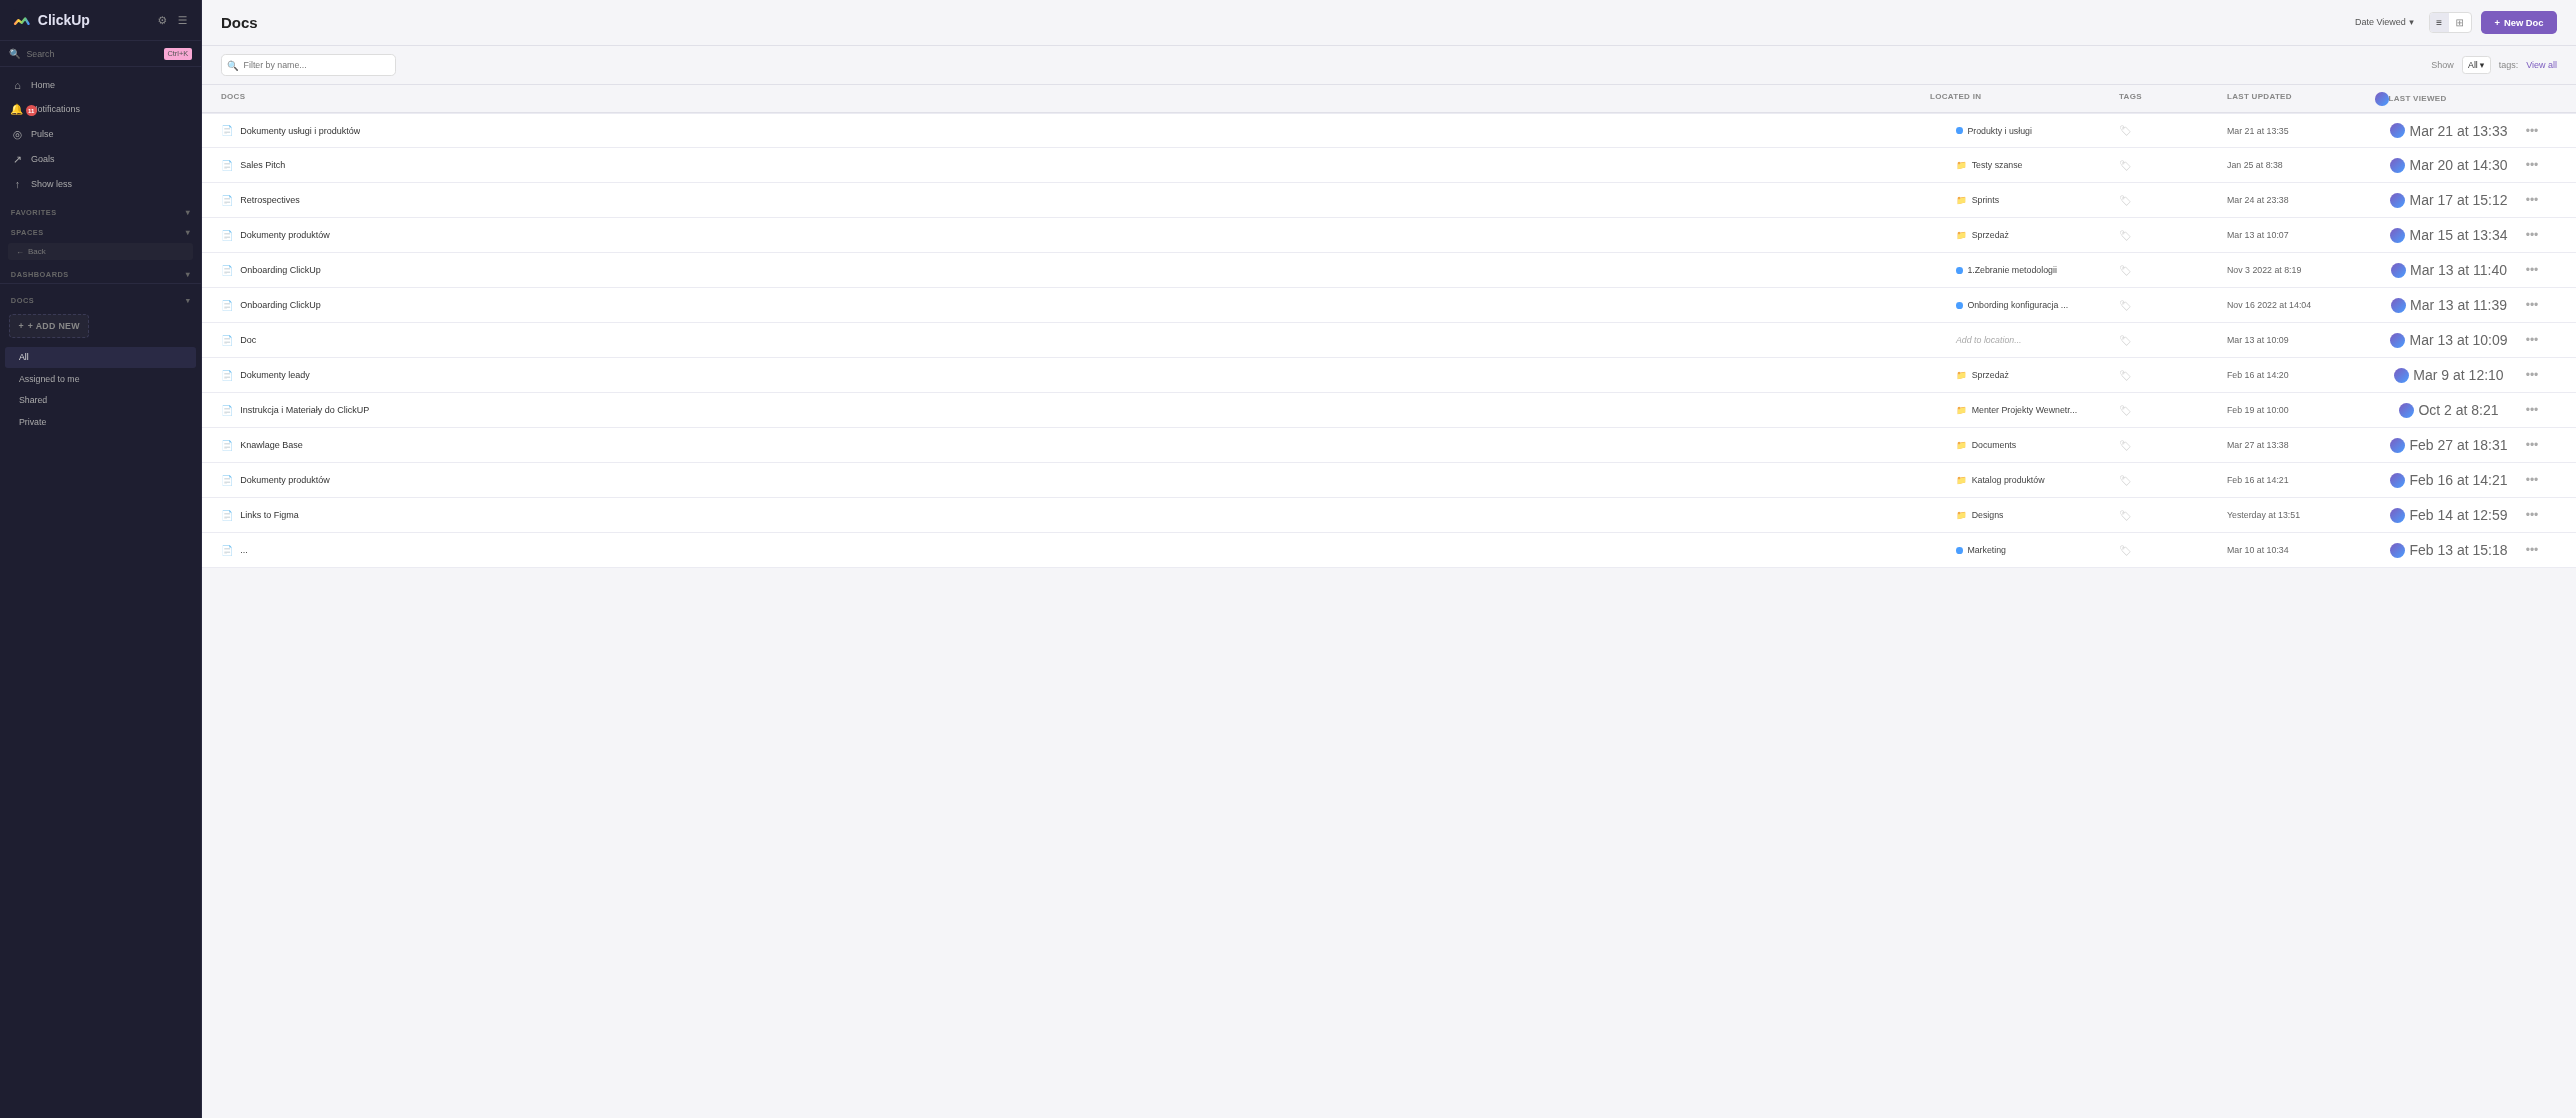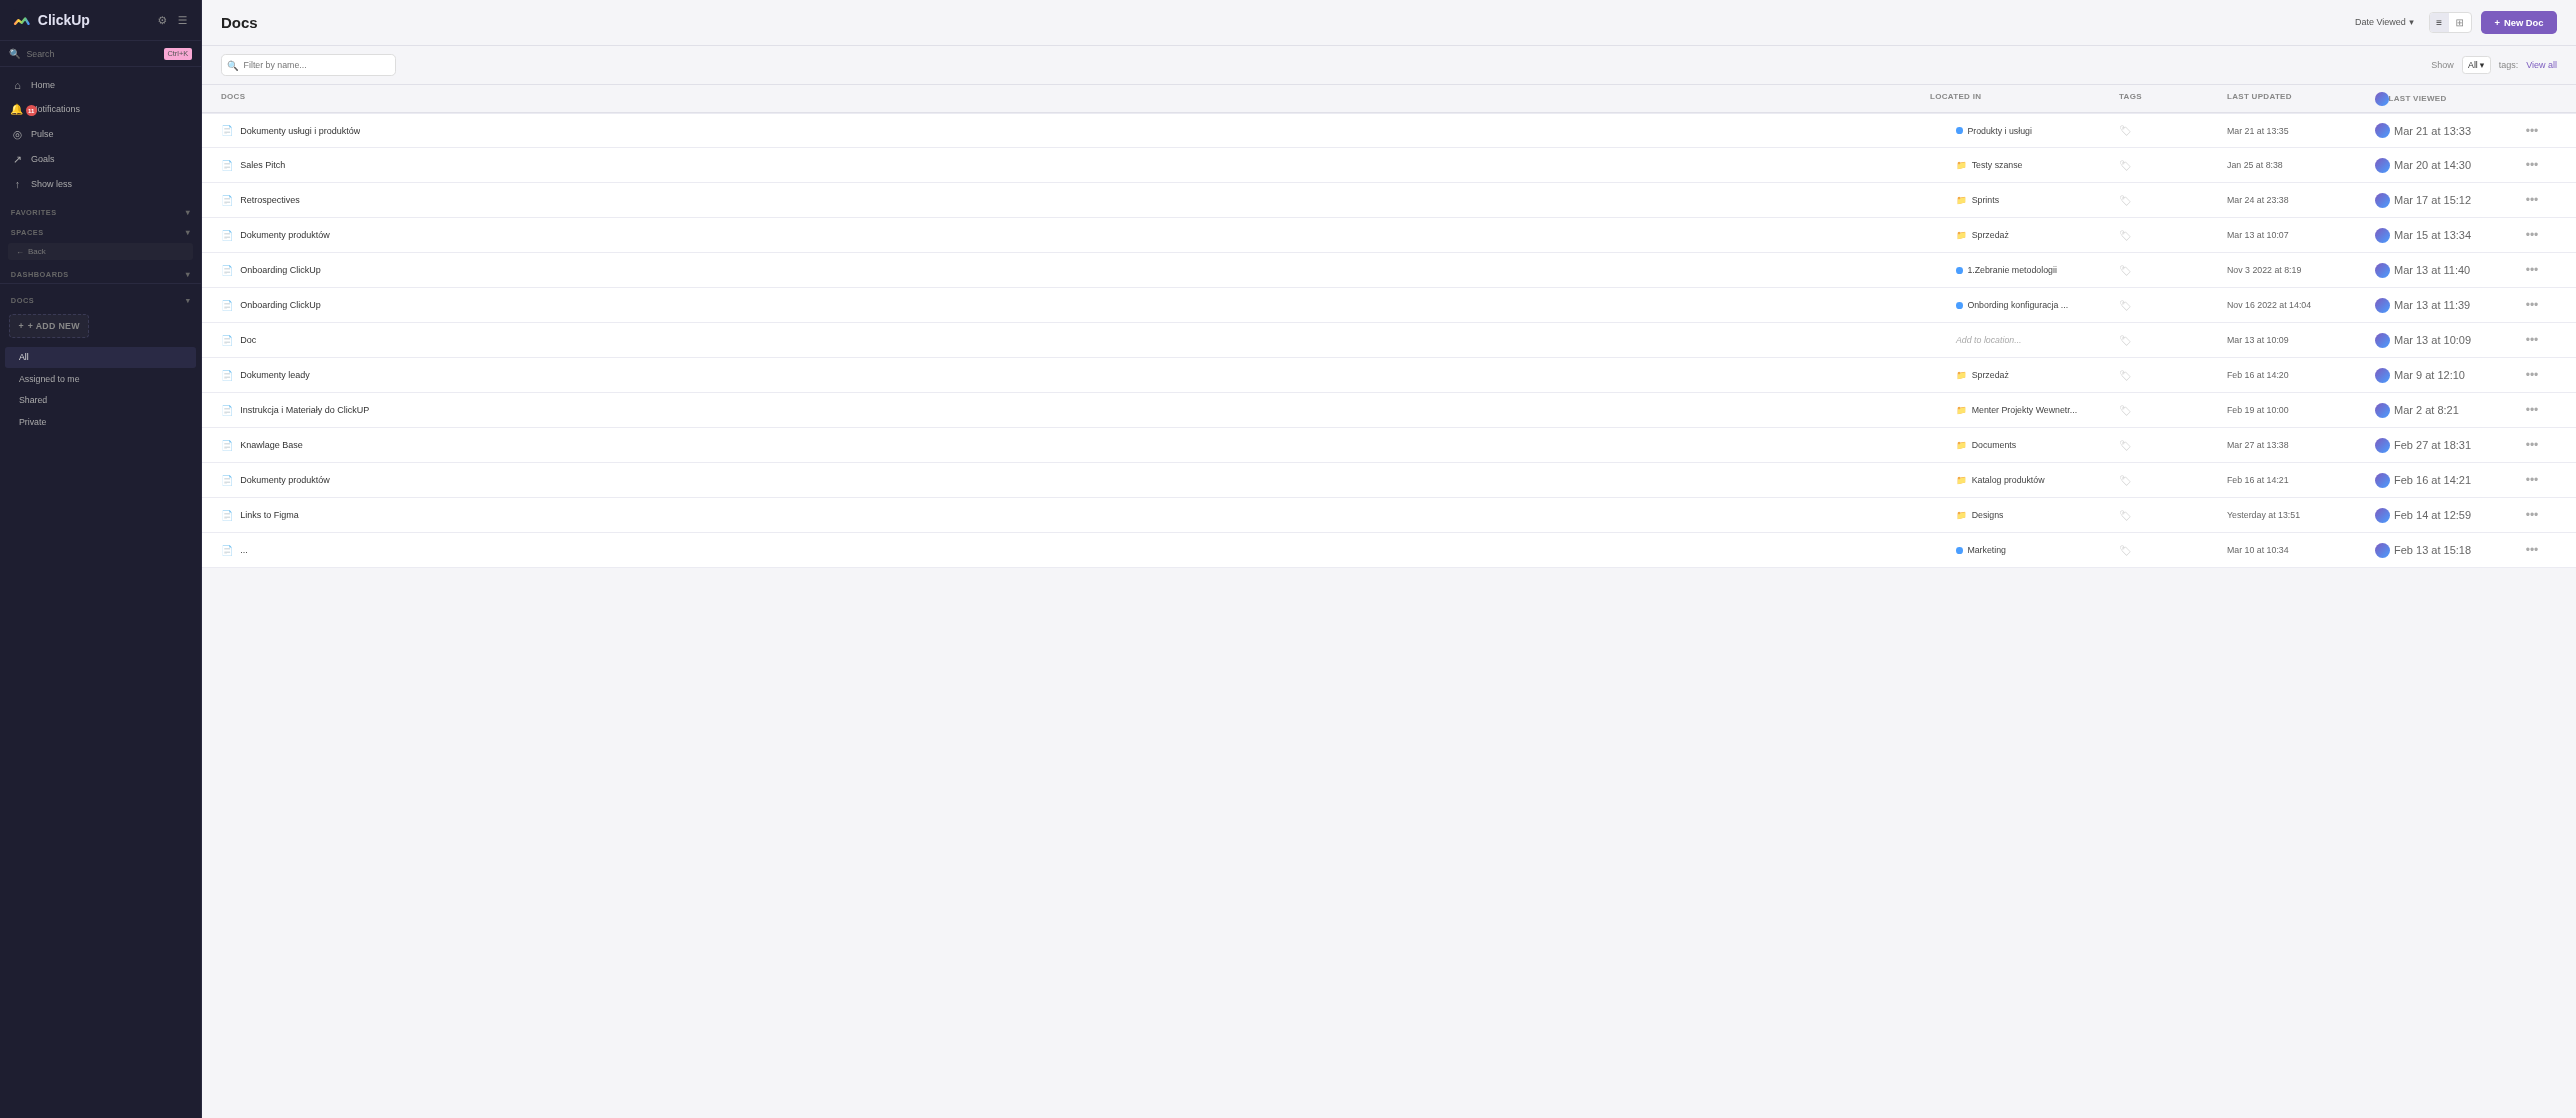--- a/index.html
+++ b/index.html
@@ -440,22 +440,23 @@
 
     .date-cell {
       font-size: 8.8px;
       color: #666;
     }
 
     .last-viewed-cell {
       display: flex;
       align-items: center;
       gap: 4px;
-      font-size: 11px;
+      font-size: 14px;
       color: #666;
+      justify-content: center;
     }
 
     .last-viewed-avatar {
       width: 15px;
       height: 15px;
       border-radius: 50%;
       background: linear-gradient(135deg, #7c5cbf, #4a9eff);
       flex-shrink: 0;
     }
 
@@ -842,21 +843,21 @@
     <div class="location-cell">
       <span class="location-folder">📁</span>
             <span class="location-text">Menter Projekty Wewnetr...</span>
     </div>
     <div class="tags-cell">
       <span class="tag-icon">🏷</span>
     </div>
     <div class="date-cell">Feb 19 at 10:00</div>
     <div class="last-viewed-cell">
       <span class="last-viewed-avatar"></span>
-      <span>Mar 2 at 8:21</span>
+      <span>Oct 2 at 8:21</span>
     </div>
     <div>
       <button class="more-btn" title="More options">•••</button>
     </div>
   </div>
         <div class="table-row">
     <div class="doc-name-cell">
       <span class="doc-icon" style="color:#888;">📄</span>
       <span class="doc-name">Knawlage Base</span>
     </div>

